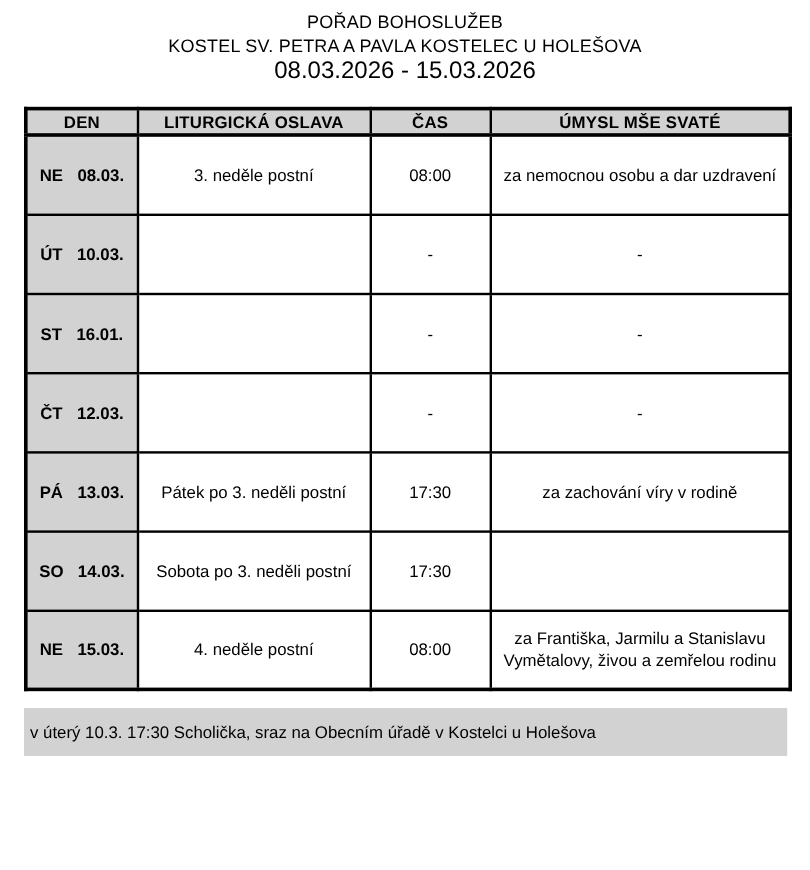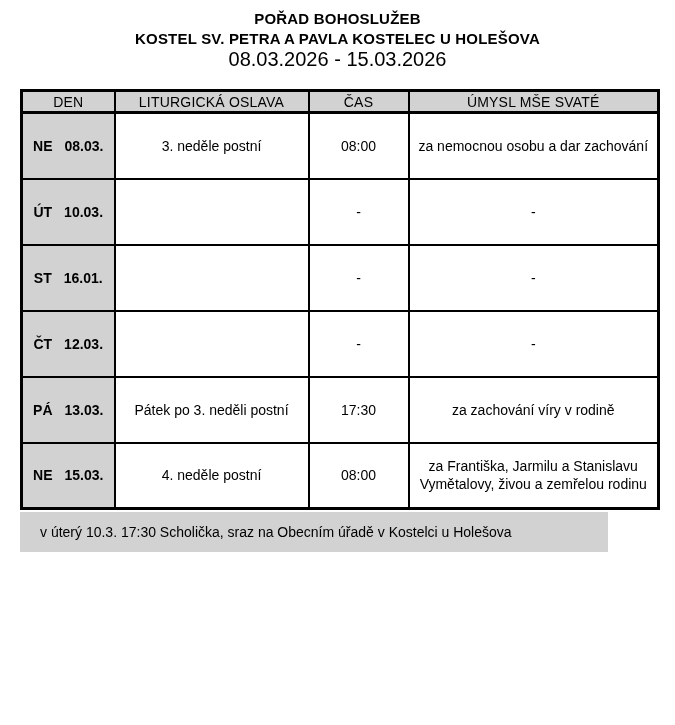--- a/index.html
+++ b/index.html
@@ -19,21 +19,21 @@
     height: 725px;
     background: #ffffff;
     overflow: hidden;
   }
   .titles {
     text-align: center;
     padding-top: 9px;
   }
   .title-line {
     font-size: 15px;
-    font-weight: bold;
+    font-weight: normal;
     line-height: 20px;
     letter-spacing: 0.2px;
   }
   .date-line {
     font-size: 20px;
     font-weight: normal;
     line-height: 20px;
   }
   table.schedule {
     border-collapse: collapse;
@@ -44,21 +44,21 @@
   }
   table.schedule col.col-day  { width: 93px; }
   table.schedule col.col-lit  { width: 194px; }
   table.schedule col.col-time { width: 100px; }
   table.schedule col.col-int  { width: 250px; }
   table.schedule th {
     background: var(--gray);
     border: 2px solid var(--border);
     border-bottom: 3px solid var(--border);
     font-size: 14px;
-    font-weight: normal;
+    font-weight: bold;
     text-align: center;
     height: 22px;
     padding: 1px 2px;
     letter-spacing: 0.2px;
   }
   table.schedule td {
     border: 2px solid var(--border);
     font-size: 14px;
     text-align: center;
     vertical-align: middle;
@@ -68,27 +68,27 @@
   }
   td.c-day {
     background: var(--gray);
     font-weight: bold;
     text-align: left;
     padding-left: 5px;
     white-space: nowrap;
   }
   td.c-day .d-date { margin-left: 12px; }
   .note-bar {
-    width: 588px;
+    width: 636px;
     height: 40px;
-    margin: 2px 0 0 20px;
+    margin: 14px 0 0 20px;
     background: var(--gray);
     display: flex;
     align-items: center;
-    padding-left: 20px;
+    padding-left: 5px;
     font-size: 14px;
   }
 </style>
 </head>
 <body>
 
 <div class="page">
 
   <div class="titles">
     <div class="title-line">POŘAD BOHOSLUŽEB</div>
@@ -111,21 +111,21 @@
         <th>ÚMYSL MŠE SVATÉ</th>
       </tr>
     </thead>
     <tbody>
         <tr>
       <td class="c-day">
         <span class="d-abbr">NE</span><span class="d-date">08.03.</span>
       </td>
       <td class="c-lit">3. neděle postní</td>
       <td class="c-time">08:00</td>
-      <td class="c-int">za nemocnou osobu a dar zachování</td>
+      <td class="c-int">za nemocnou osobu a dar uzdravení</td>
     </tr>
         <tr>
       <td class="c-day">
         <span class="d-abbr">ÚT</span><span class="d-date">10.03.</span>
       </td>
       <td class="c-lit"></td>
       <td class="c-time">-</td>
       <td class="c-int">-</td>
     </tr>
         <tr>
@@ -147,20 +147,28 @@
         <tr>
       <td class="c-day">
         <span class="d-abbr">PÁ</span><span class="d-date">13.03.</span>
       </td>
       <td class="c-lit">Pátek po 3. neděli postní</td>
       <td class="c-time">17:30</td>
       <td class="c-int">za zachování víry v rodině</td>
     </tr>
         <tr>
       <td class="c-day">
+        <span class="d-abbr">SO</span><span class="d-date">14.03.</span>
+      </td>
+      <td class="c-lit">Sobota po 3. neděli postní</td>
+      <td class="c-time">17:30</td>
+      <td class="c-int"></td>
+    </tr>
+        <tr>
+      <td class="c-day">
         <span class="d-abbr">NE</span><span class="d-date">15.03.</span>
       </td>
       <td class="c-lit">4. neděle postní</td>
       <td class="c-time">08:00</td>
       <td class="c-int">za Františka, Jarmilu a Stanislavu Vymětalovy, živou a zemřelou rodinu</td>
     </tr>
       </tbody>
   </table>
 
   <div class="note-bar">

